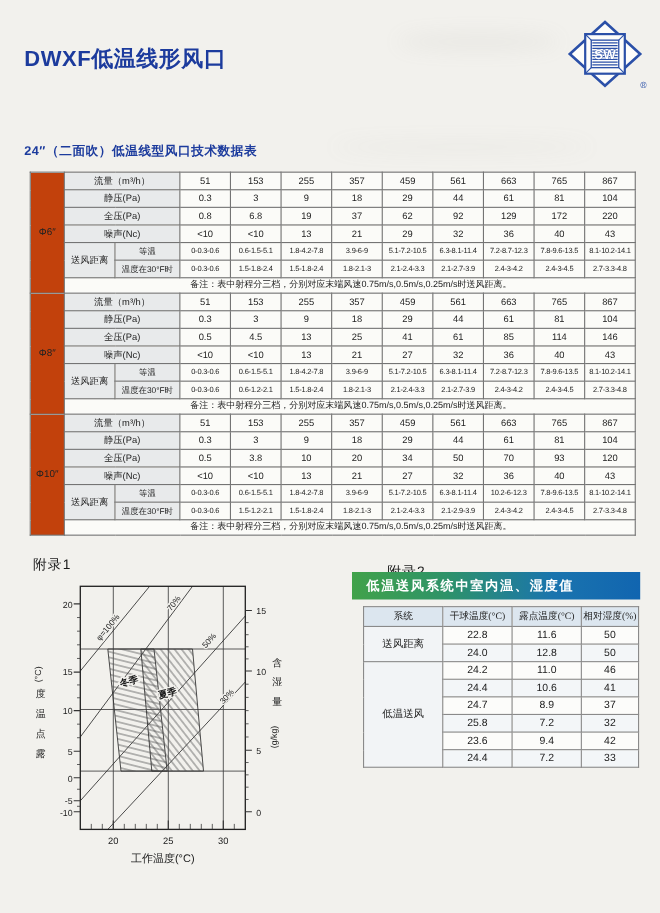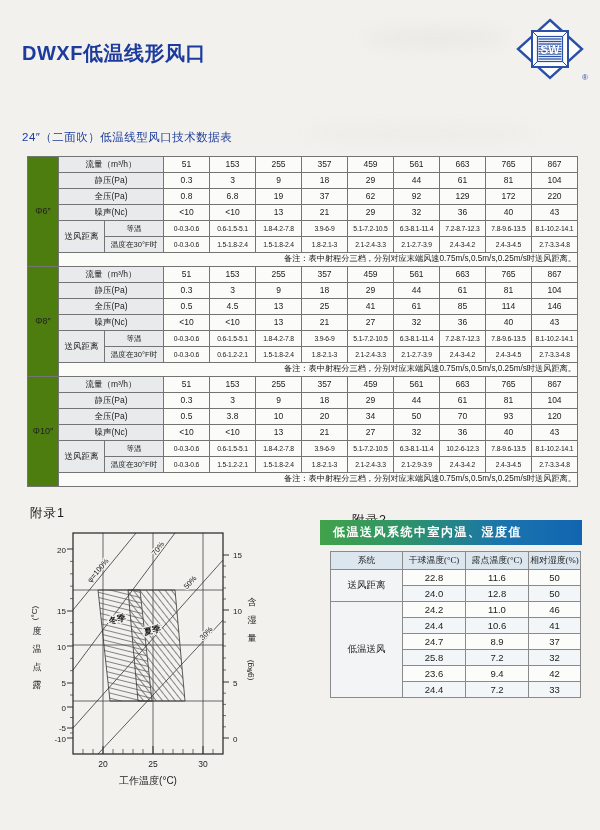--- a/index.html
+++ b/index.html
@@ -9,39 +9,39 @@
     font-family:"Liberation Sans","DejaVu Sans",sans-serif;
     color:#222;
   }
   .smudge{position:absolute;background:#96968f;filter:blur(9px);border-radius:50%;}
   .page-title{
     position:absolute;left:22px;top:40px;
     font-size:20px;font-weight:bold;color:#1c3b9d;letter-spacing:0.5px;
   }
   .subtitle{
     position:absolute;left:22px;top:130px;
-    font-size:11.5px;font-weight:normal;color:#1c3b9d;letter-spacing:0.5px;
+    font-size:11.5px;font-weight:bold;color:#1c3b9d;letter-spacing:0.5px;
   }
   .logo{position:absolute;left:512px;top:18px;}
   
   .spec-table{
     position:absolute;left:27px;top:156px;width:550px;
     border-collapse:collapse;table-layout:fixed;
     font-size:8.5px;color:#222;
   }
   .spec-table td{
     border:1px solid #747474;text-align:center;vertical-align:middle;
     height:15px;padding:0 1px;background:#fbfbf8;line-height:1.05;
     overflow:hidden;white-space:nowrap;
   }
   .spec-table td.lbl{background:#e8eaeb;}
   .spec-table td.sub{font-size:7.6px;}
-  .spec-table td.size-cell{font-size:9px;background:#4d7c0f;}
+  .spec-table td.size-cell{font-size:9px;background:#c2410c;}
   .spec-table td.rng{font-size:6.8px;letter-spacing:-0.2px;}
-  .spec-table td.note-cell{text-align:right;font-size:8.2px;height:13px;padding-left:3px;margin-left:43px;}
+  .spec-table td.note-cell{text-align:center;font-size:8.2px;height:13px;padding-left:3px;margin-left:43px;}
   
   .apx-label{position:absolute;font-size:12.5px;color:#1a1a1a;letter-spacing:1px;}
   
   .banner{
     position:absolute;left:320px;top:520px;width:262px;height:25px;box-sizing:border-box;
     background:linear-gradient(90deg,#41a24a 0%,#2e9368 32%,#1a74ae 70%,#1165b0 100%);
     color:#fff;font-weight:bold;font-size:12px;line-height:25px;
     padding-left:13px;letter-spacing:1.5px;
   }
   .ap2-table{

